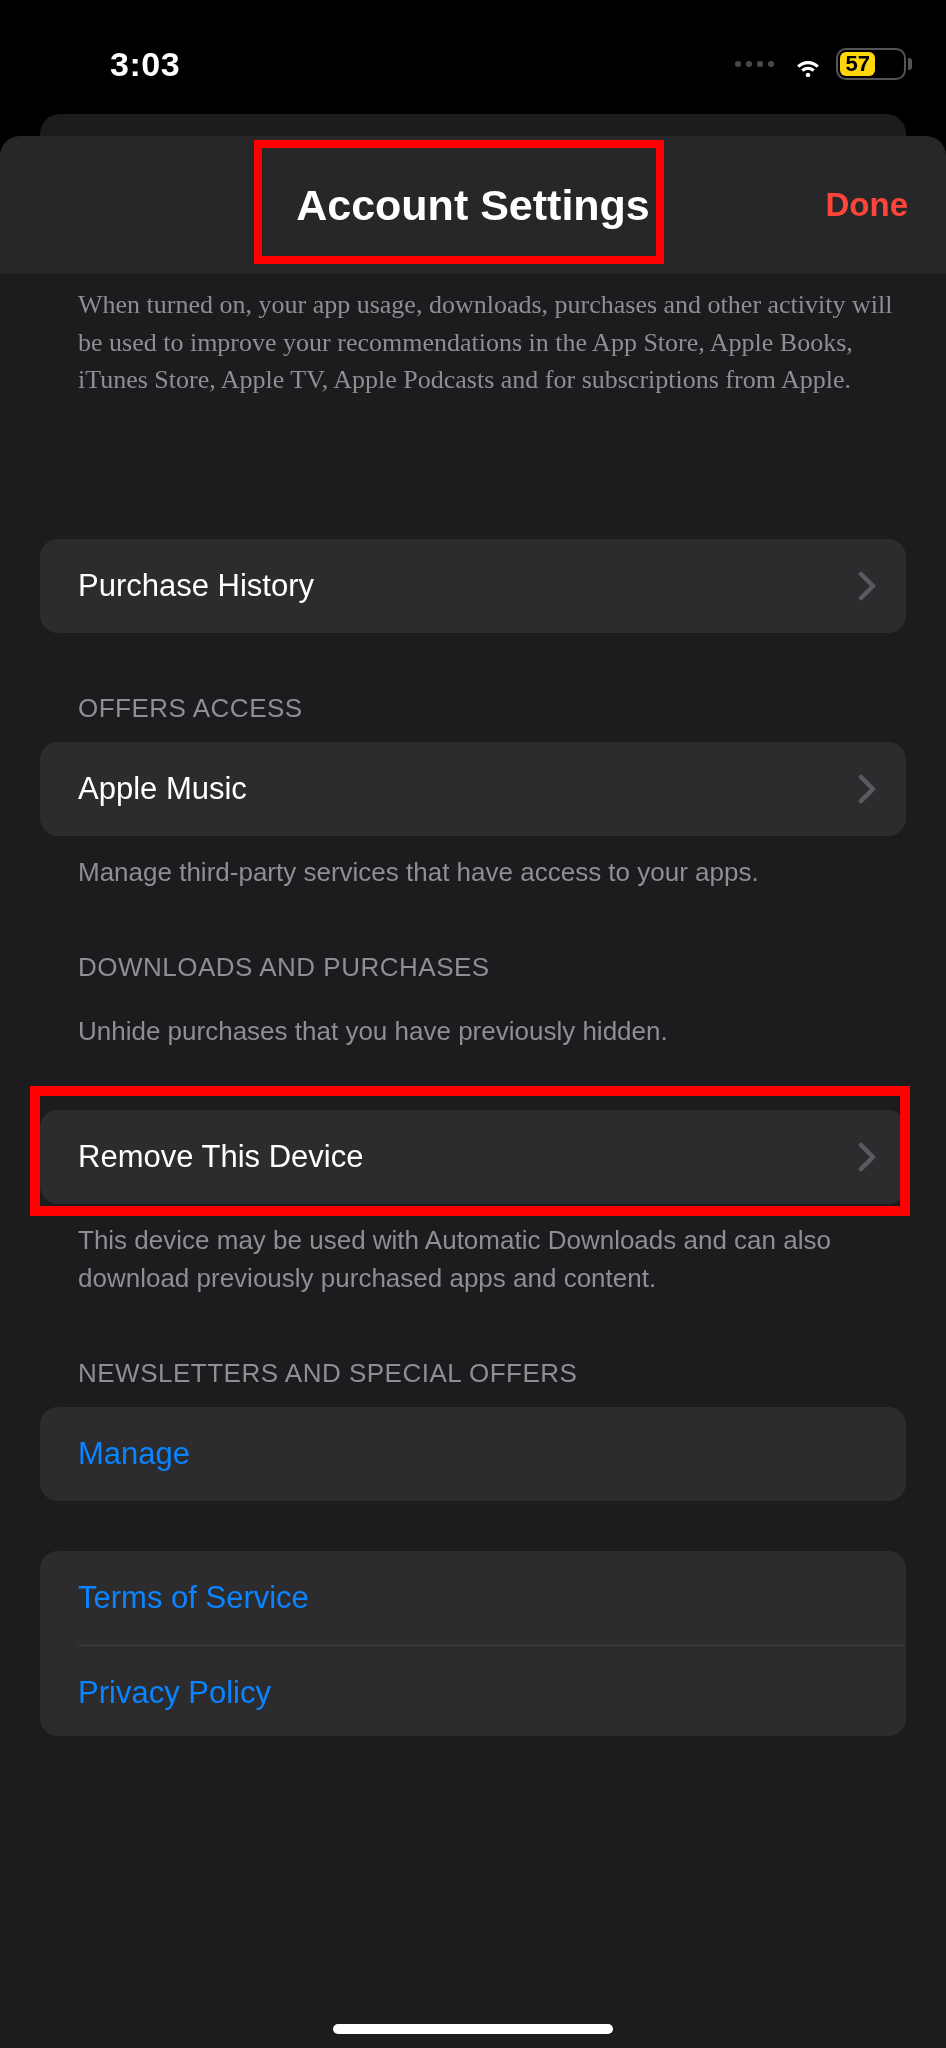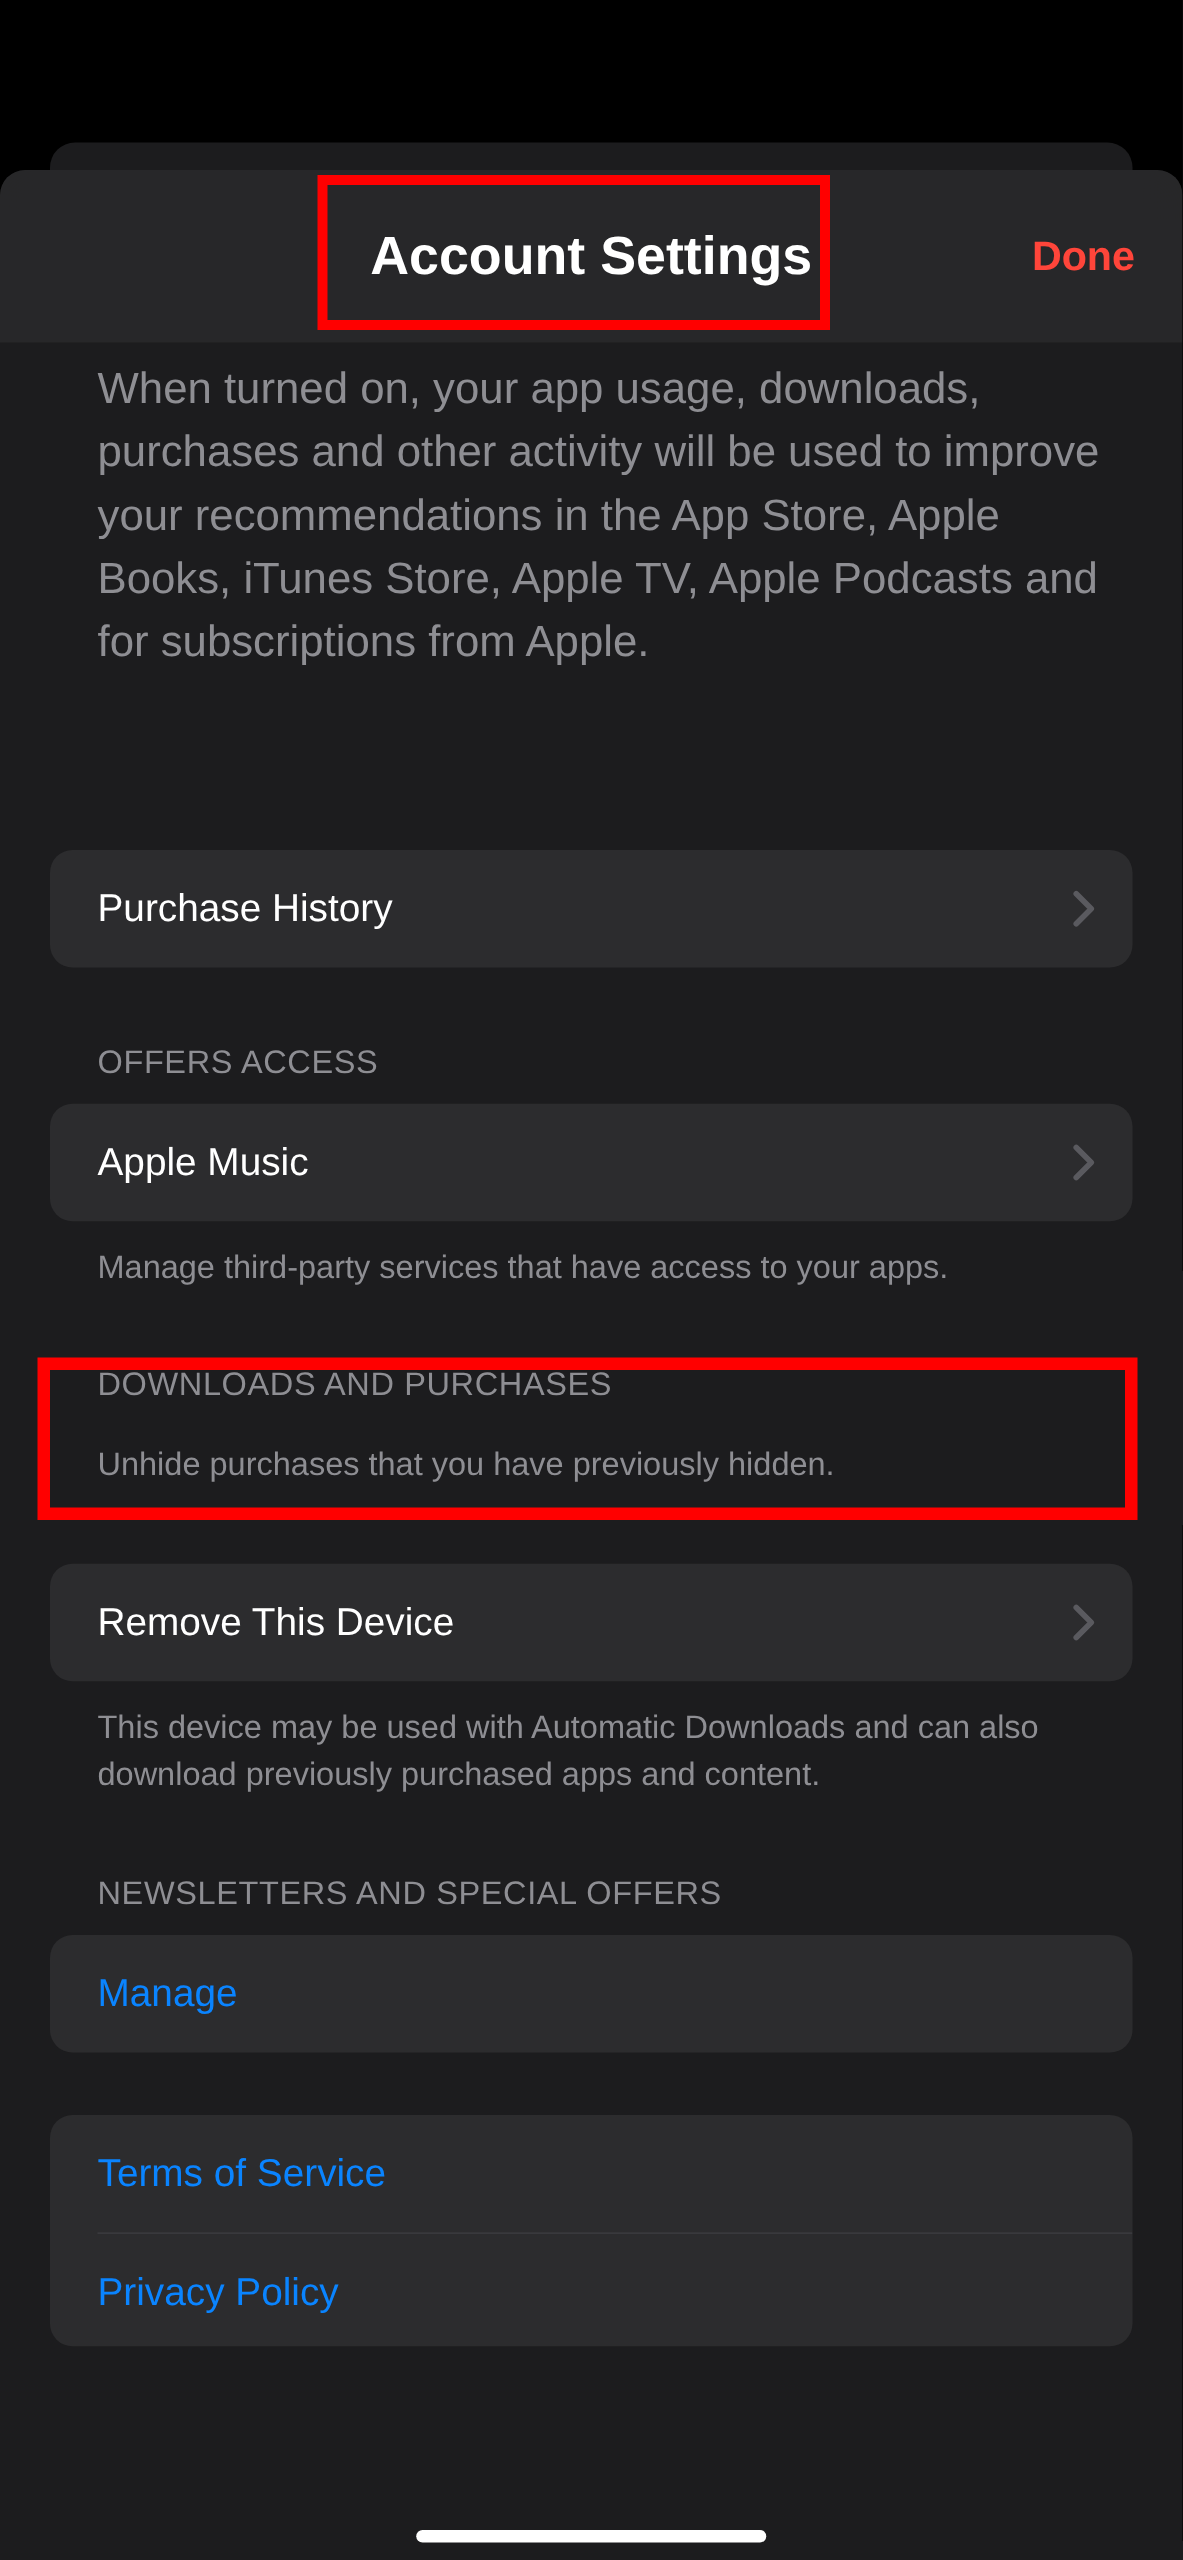--- a/index.html
+++ b/index.html
@@ -25,21 +25,21 @@
   .sheet { position: absolute; top: 136px; left: 0; right: 0; bottom: 0; background: #1c1c1e; border-radius: 20px 20px 0 0; overflow: hidden; }
 
   
   .sheet-header { height: 138px; background: rgba(44,44,46,0.72); backdrop-filter: blur(20px); display: flex; align-items: center; justify-content: center; position: relative; }
   .sheet-title { font-size: 43px; font-weight: 600; color: #fff; }
   .done-btn { position: absolute; right: 38px; top: 50%; transform: translateY(-50%); font-size: 33px; font-weight: 600; color: #ff453a; cursor: pointer; }
   .anno-overlay { position: absolute; inset: 0; pointer-events: none; }
 
   
   .content { padding: 0 0 0 0; height: calc(100% - 138px); overflow: hidden; }
-  .descr { color: #8e8e93; font-size: 35px; line-height: 1.45; padding: 12px 40px 0 78px; }
+  .descr { color: #8e8e93; font-size: 26px; line-height: 1.45; padding: 12px 40px 0 78px; font-family: Liberation Serif, serif; }
   .section-header { color: #8e8e93; font-size: 26px; padding: 60px 40px 12px 78px; letter-spacing: 0.5px; }
   .section-header.first { padding-top: 70px; }
 
   .cell-group { margin: 6px 40px 0 40px; background: #2c2c2e; border-radius: 18px; overflow: hidden; }
   .cell { display: flex; align-items: center; justify-content: space-between; padding: 29px 30px 29px 38px; cursor: pointer; }
   .cell-inset-sep { margin-left: 38px; border-top: 1px solid rgba(120,120,128,0.25); }
   .cell-label { font-size: 31px; color: #fff; }
   .cell-label.link { color: #0a84ff; }
   .chevron { color: #5a5a5f; }
   .chevron svg { width: 18px; height: 30px; display: block; }
@@ -49,20 +49,42 @@
   
   .red-box-cell { position: absolute; border: 10px solid #ff0000; pointer-events: none; }
 
   
   .home-indicator { position: absolute; bottom: 14px; left: 50%; transform: translateX(-50%); width: 280px; height: 10px; background: #fff; border-radius: 10px; }
 </style>
 </head>
 <body>
 <div class="container">
 
+  <div class="status-bar">
+    <div class="status-time">3:03</div>
+    <div class="status-right">
+      <div class="status-dots">
+          <span></span>
+          <span></span>
+          <span></span>
+          <span></span>
+        </div>
+      <div class="wifi-icon">
+        <svg viewBox="0 0 24 24" fill="#fff">
+            <path d="M12 18.5c.9 0 1.7.7 1.7 1.7S12.9 21.9 12 21.9s-1.7-.7-1.7-1.7.8-1.7 1.7-1.7zm0-4.4c2 0 3.8.8 5.1 2.1l-1.7 1.7c-.9-.9-2.1-1.4-3.4-1.4s-2.5.5-3.4 1.4l-1.7-1.7c1.3-1.3 3.1-2.1 5.1-2.1zm0-4.4c3.2 0 6.1 1.3 8.2 3.4l-1.7 1.7c-1.7-1.7-3.9-2.7-6.5-2.7s-4.8 1-6.5 2.7L3.8 13.1c2.1-2.1 5-3.4 8.2-3.4z"></path>
+          </svg>
+      </div>
+      <div class="battery-shell">
+        <div class="battery-outer">
+          <div class="battery-inner" style="width:57%">57</div>
+        </div>
+        <div class="battery-cap"></div>
+      </div>
+    </div>
+  </div>
 
   <div class="card-bg"></div>
 
   <div class="sheet">
     <div class="sheet-header">
       <div class="sheet-title">Account Settings</div>
       <div class="done-btn">Done</div>
     </div>
 
     <div class="content">

